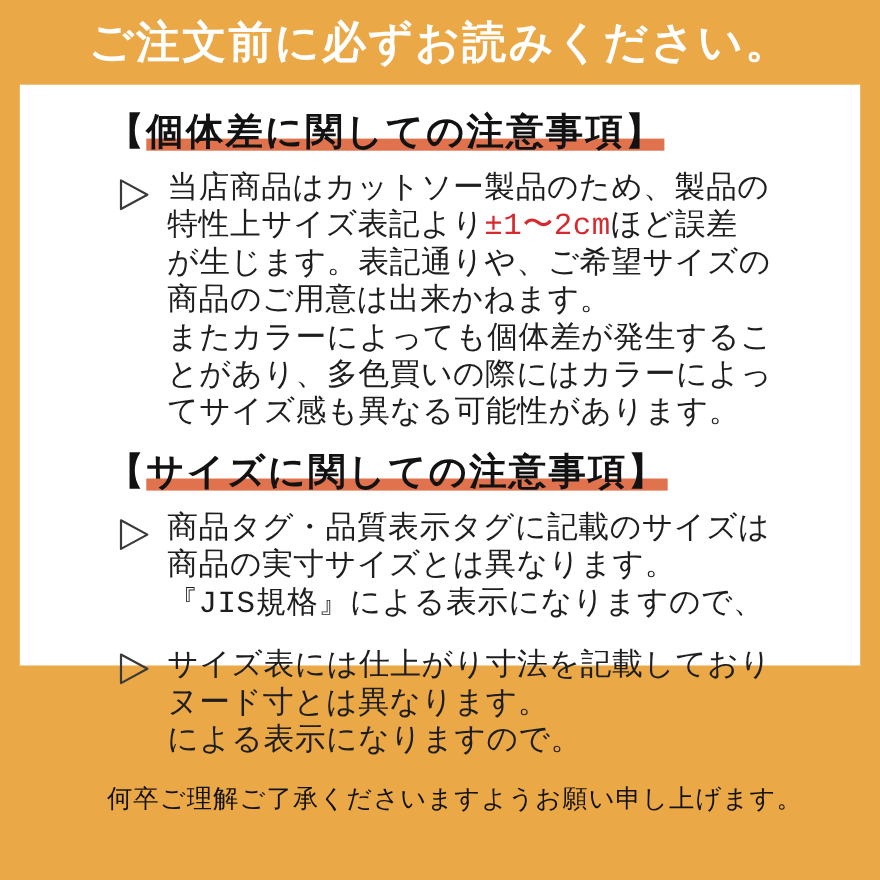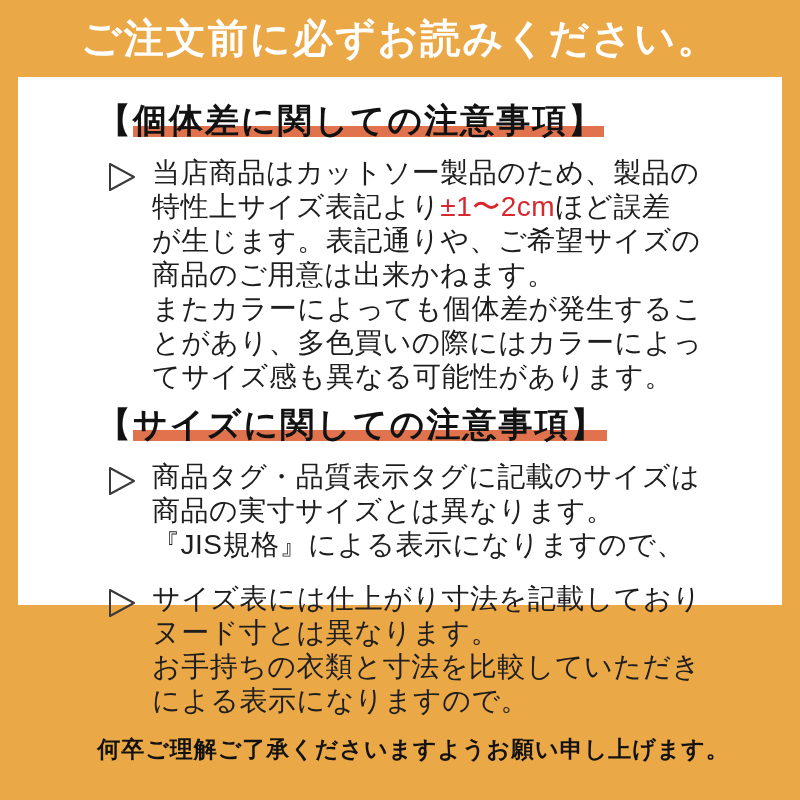--- a/index.html
+++ b/index.html
@@ -48,39 +48,39 @@
     background-image:linear-gradient(var(--highlight-bar),var(--highlight-bar));
     background-repeat:no-repeat;
     background-size:100% 11px;
     background-position:0 94%;
   }
   .notice-item{
     display:flex;
     align-items:flex-start;
     margin:15px 30px 0 87px;
   }
-  .notice-item.first{margin-top:14px;}
+  .notice-item.first{margin-top:14px;font-family:Liberation Mono, monospace;}
   .bullet{
     flex:0 0 47px;
     padding-top:4px;
   }
   .lines{
     font-size:28px;
     line-height:34px;
     color:var(--text-black);
     letter-spacing:0.5px;
     white-space:nowrap;
   }
   .em{color:var(--accent-red);}
-  .sec2{margin-top:9px;}
+  .sec2{margin-top:14px;}
   .footer-note{
-    margin-top:16px;
+    margin-top:22px;
     text-align:center;
     font-size:23px;
-    font-weight:bold;
+    font-weight:normal;
     color:var(--heading-black);
     letter-spacing:1px;
     white-space:nowrap;
     padding-left:27px;
   }
 </style>
 </head>
 <body>
 
 <div class="header">
@@ -125,20 +125,19 @@
 
   <div class="notice-item" style="margin-top:20px;">
     <span class="bullet">
       <svg width="33" height="34" viewBox="0 0 33 34">
           <path d="M5 4 L29 17 L5 30 Z" fill="none" stroke="#3a3a3a" stroke-width="2" stroke-linejoin="round"></path>
         </svg>
     </span>
     <div class="lines">
       <div><span>サイズ表には仕上がり寸法を記載しており</span></div>
       <div><span>ヌード寸とは異なります。</span></div>
-      <div><span>お手持ちの衣類と寸法を比較していただき</span></div>
       <div><span>による表示になりますので。</span></div>
     </div>
   </div>
 
   <div class="footer-note">何卒ご理解ご了承くださいますようお願い申し上げます。</div>
 
 </div>
 
 </body></html>

